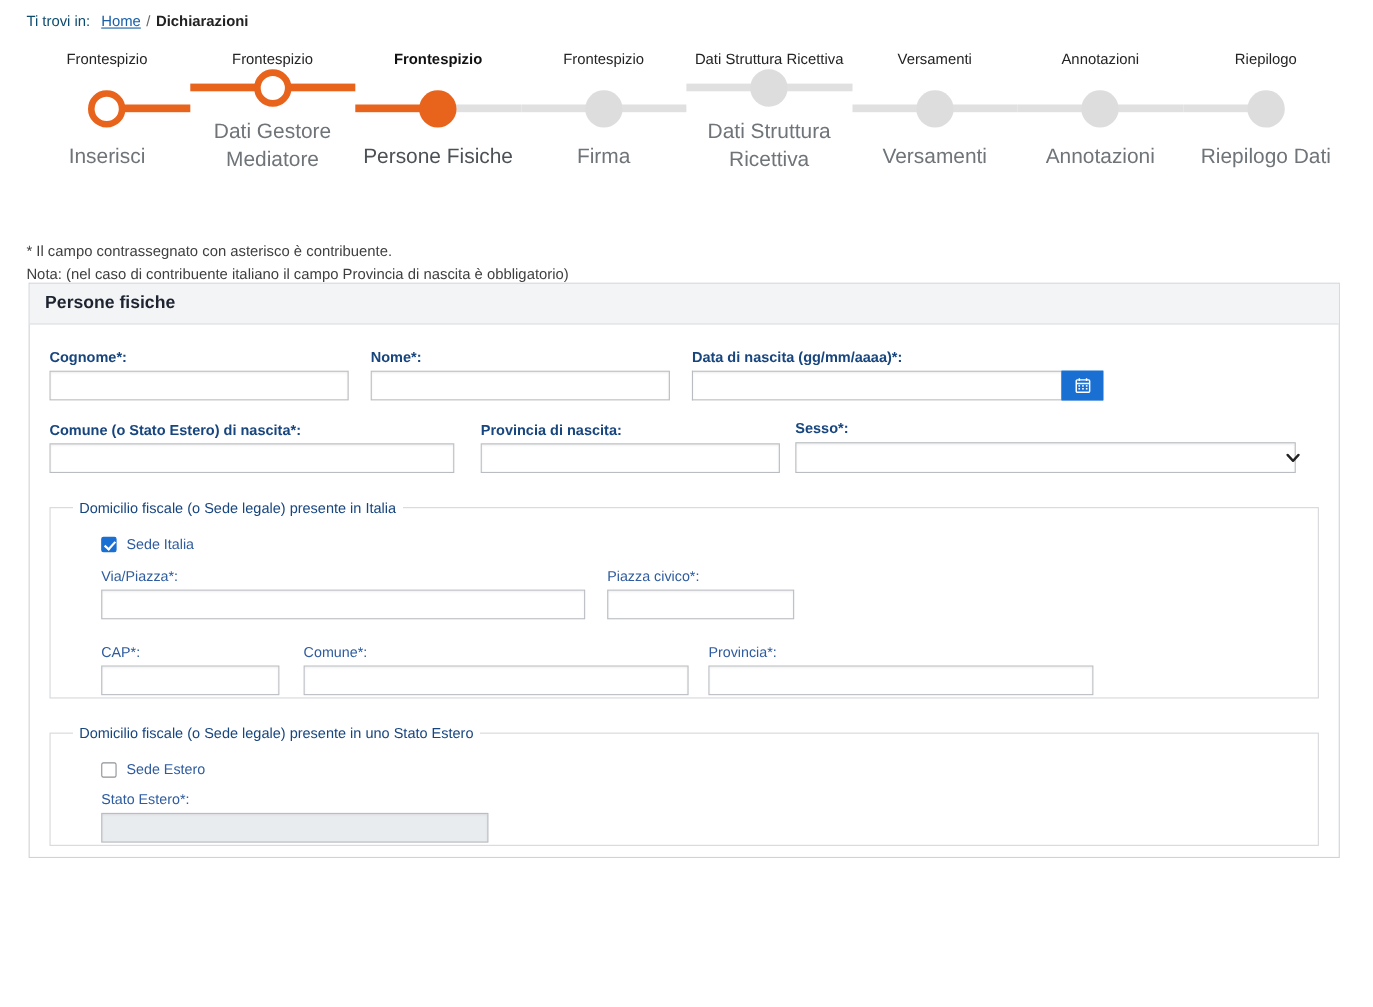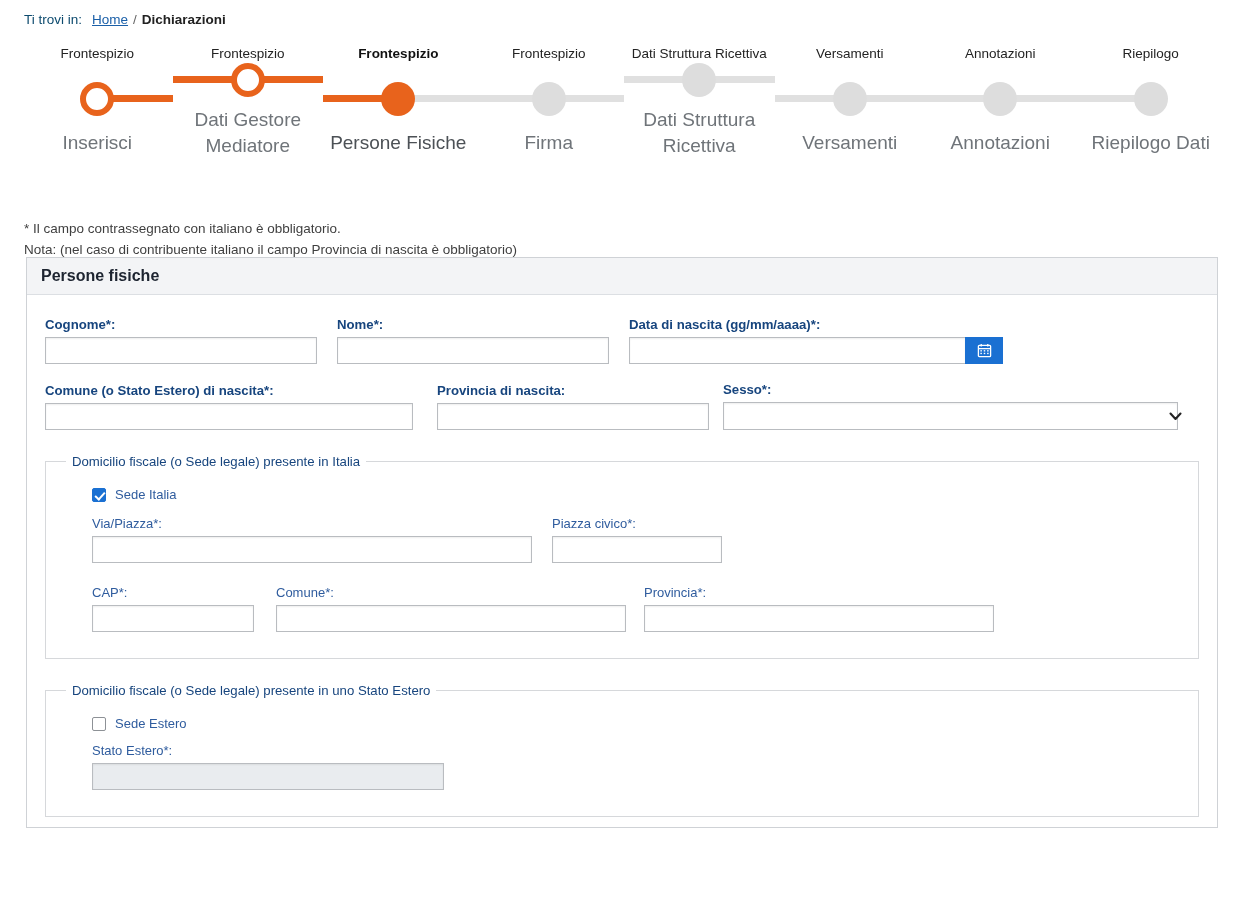--- a/index.html
+++ b/index.html
@@ -139,21 +139,21 @@
   }
 
   
   .r2 { margin-top: 18px; }
   .r2 .f-comune-n  { width: 368px; }
   .r2 .f-prov-n    { width: 272px; margin-left: 24px; }
   .r2 .f-sesso     { width: 455px; margin-left: 14px; }
 
   
   fieldset.fs {
-    margin: 24px 0 0 0; padding: 8px 16px 26px 16px;
+    margin: 24px 0 0 0; padding: 8px 16px 2px 16px;
     border: 1px solid #d6d8db;
     min-width: 0;
   }
   fieldset.fs legend {
     font-size: 13.2px; color: #17457e; font-weight: normal;
     padding: 0 6px; margin-left: 4px;
   }
   .chk-row { display: flex; align-items: center; margin: 10px 0 4px 30px; }
   .chk {
     width: 14px; height: 14px; border: 1px solid #8d9196;
@@ -269,21 +269,21 @@
       <div class="bar left"></div>
       <div class="bar right" style="background:transparent"></div>
       <div class="dot"></div>
     </div>
     <div class="step-bottom">Riepilogo Dati</div>
   </div>
 
 </div>
 
 <div class="notes">
-  <div>* Il campo contrassegnato con italiano è obbligatorio.</div>
+  <div>* Il campo contrassegnato con asterisco è contribuente.</div>
   <div>Nota: (nel caso di contribuente italiano il campo Provincia di nascita è obbligatorio)</div>
 </div>
 
 <div class="panel">
 
   <div class="panel-header">Persone fisiche</div>
 
   <div class="panel-body">
 
     <div class="row r1">

